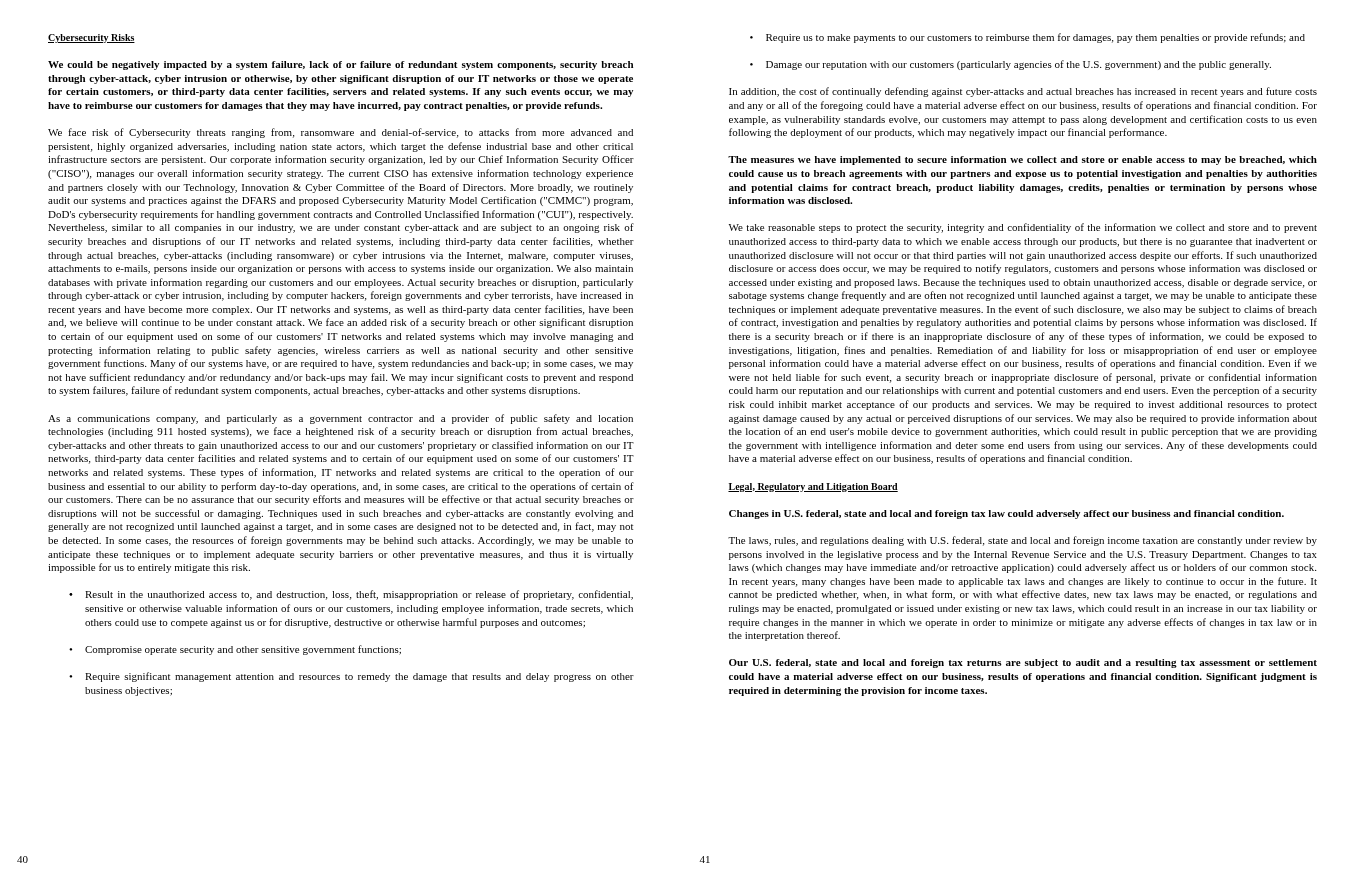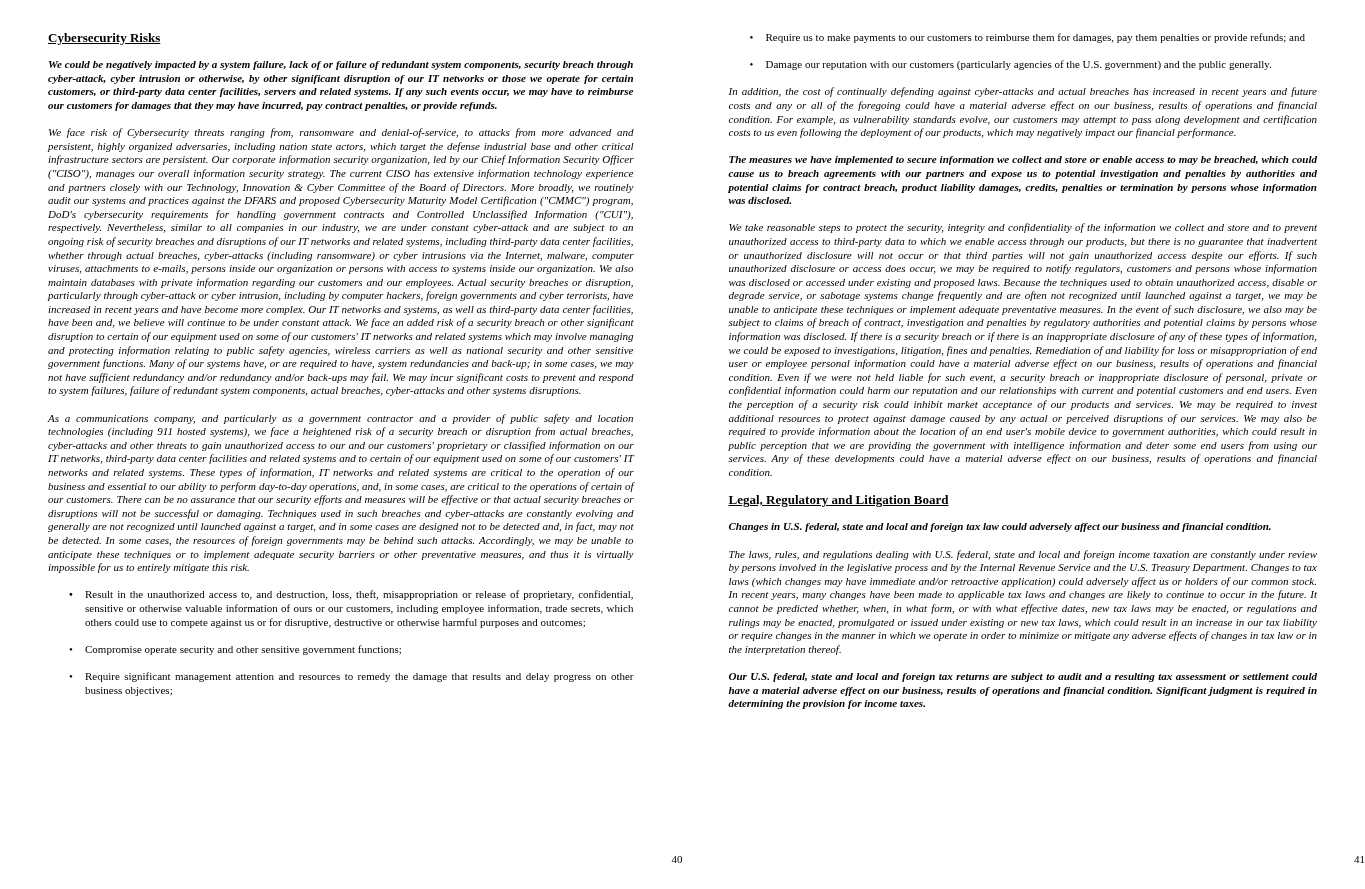--- a/index.html
+++ b/index.html
@@ -25,29 +25,28 @@
     padding: 31px 49px 0 48px;
     font-size: 11px;
     line-height: 13.6px;
     text-align: justify;
   }
   .page--right {
     padding-left: 46px;
     padding-right: 48px;
   }
   .heading {
-    font-size: 13px;
+    font-size: 10px;
     font-weight: bold;
     text-decoration: underline;
     text-align: left;
     margin: 0 0 13.6px 0;
   }
   p.blk {
     margin: 0 0 13.6px 0;
-    font-style: italic;
   }
   p.bold {
     font-weight: bold;
   }
   ul.bullets {
     list-style: none;
     margin: 0 0 13.6px 0;
     padding: 0;
   }
   ul.bullets li {
@@ -56,23 +55,23 @@
     margin: 0 0 13.6px 0;
   }
   ul.bullets li .bullet-marker {
     position: absolute;
     left: 21px;
     top: 0;
   }
   .page-number {
     position: absolute;
     bottom: 22px;
-    left: 0;
+    left: 17px;
     right: 0;
-    text-align: right;
+    text-align: left;
     font-size: 11px;
   }
 </style>
 </head>
 <body>
 
 <div class="spread">
 
   <section class="page page--left">
     <h2 class="heading">Cybersecurity Risks</h2>

